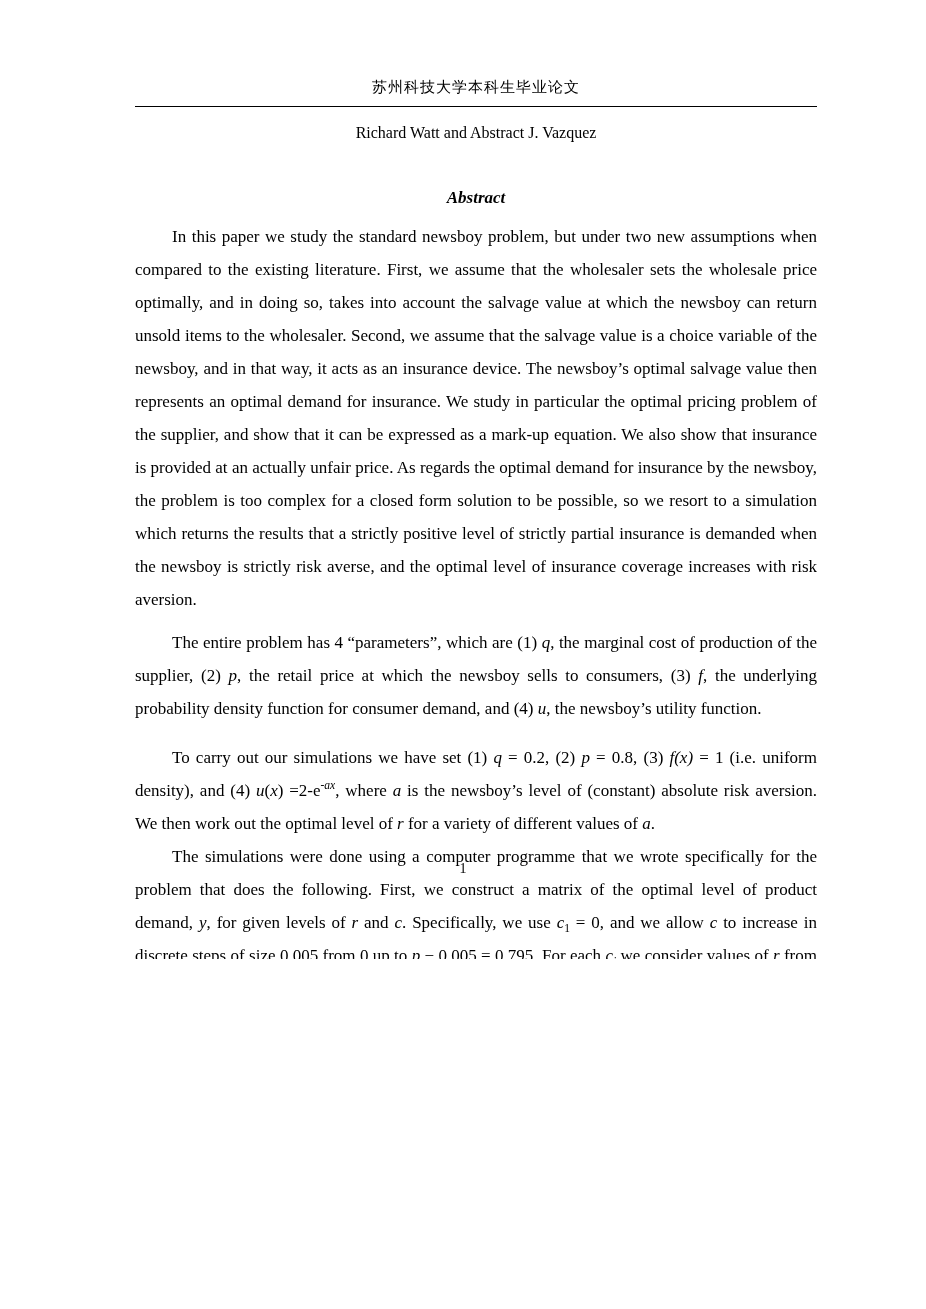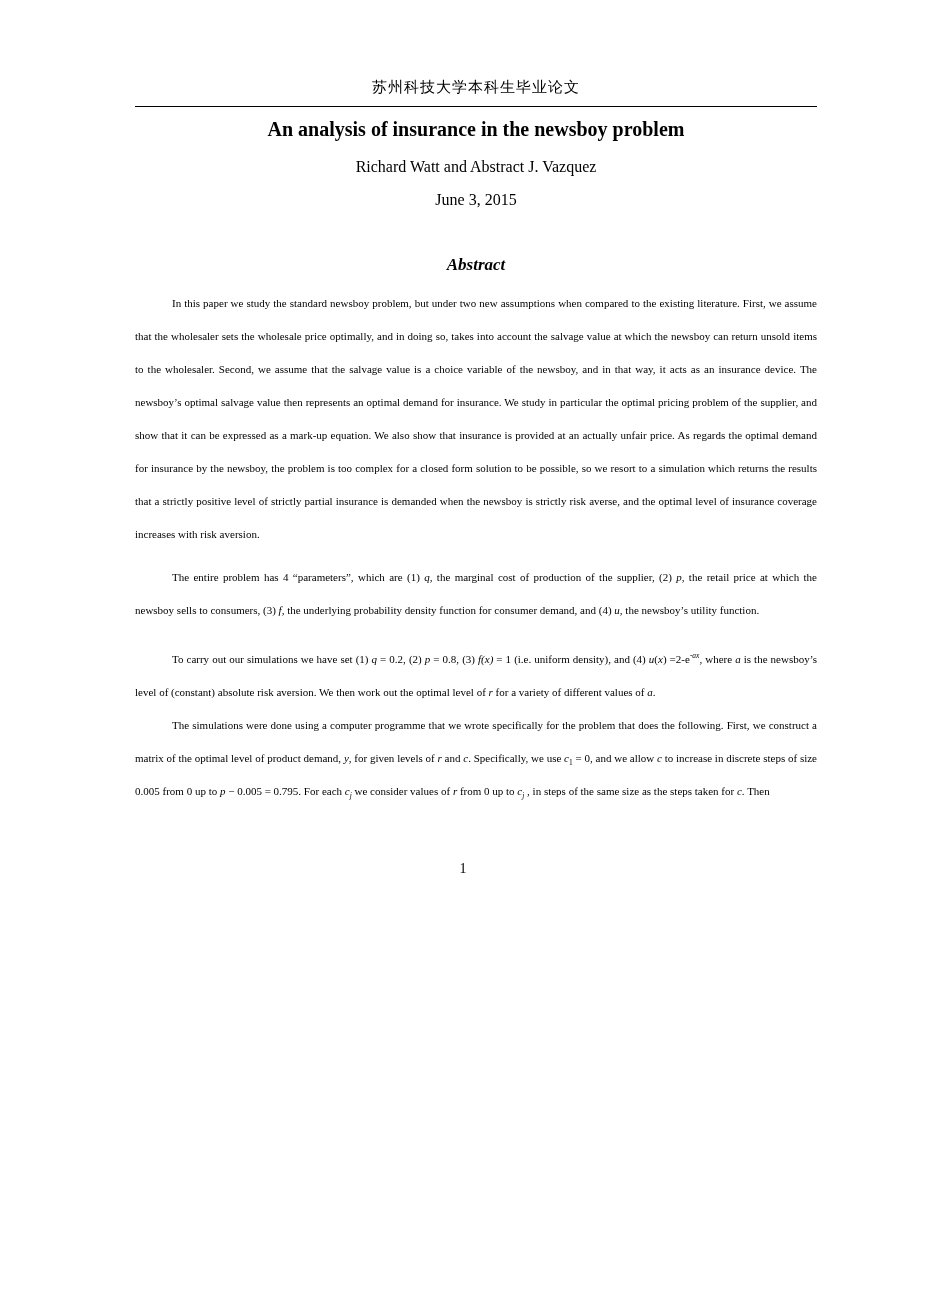--- a/index.html
+++ b/index.html
@@ -52,21 +52,21 @@
     margin: 15px 0 0 0;
   }
   .abstract-heading {
     text-align: center;
     font-size: 17px;
     font-weight: bold;
     margin: 46px 0 0 0;
     font-style: italic;
   }
   .body-para {
-    font-size: 11px;
+    font-size: 17px;
     line-height: 33px;
     text-align: justify;
     text-indent: 37px;
     margin: 10px 0 0 0;
   }
   .body-para sup {
     font-size: 0.68em;
     line-height: 0;
   }
   .body-para sub {
@@ -90,25 +90,23 @@
 </head>
 <body>
 
 <div class="page">
 
   <div class="running-header">苏州科技大学本科生毕业论文</div>
 
   <hr class="header-rule">
 
 
-  <div class="paper-title">An analysis of insurance in the newsboy problem</div>
 
   <div class="authors">Richard Watt and Abstract J. Vazquez</div>
 
-  <div class="pub-date">June 3, 2015</div>
 
   <div class="abstract-heading">Abstract</div>
 
   <p class="body-para" style="margin-top:12px;">In this paper we study the standard newsboy problem, but under two new assumptions when compared to the existing literature. First, we assume that the wholesaler sets the wholesale price optimally, and in doing so, takes into account the salvage value at which the newsboy can return unsold items to the wholesaler. Second, we assume that the salvage value is a choice variable of the newsboy, and in that way, it acts as an insurance device. The newsboy’s optimal salvage value then represents an optimal demand for insurance. We study in particular the optimal pricing problem of the supplier, and show that it can be expressed as a mark-up equation. We also show that insurance is provided at an actually unfair price. As regards the optimal demand for insurance by the newsboy, the problem is too complex for a closed form solution to be possible, so we resort to a simulation which returns the results that a strictly positive level of strictly partial insurance is demanded when the newsboy is strictly risk averse, and the optimal level of insurance coverage increases with risk aversion.</p>
 
 
   <p class="body-para">The entire problem has 4 “parameters”, which are (1) <i>q</i>, the marginal cost of production of the supplier, (2) <i>p</i>, the retail price at which the newsboy sells to consumers, (3) <i>f</i>, the underlying probability density function for consumer demand, and (4) <i>u</i>, the newsboy’s utility function.</p>
 
   <p class="body-para" style="margin-top:16px;">To carry out our simulations we have set (1) <i>q</i> = 0.2, (2) <i>p</i> = 0.8, (3) <i>f(x)</i> = 1 (i.e. uniform density), and (4) <i>u</i>(<i>x</i>) =2-e<sup><i>-ax</i></sup>, where <i>a</i> is the newsboy’s level of (constant) absolute risk aversion. We then work out the optimal level of <i>r</i> for a variety of different values of <i>a</i>.</p>
 

